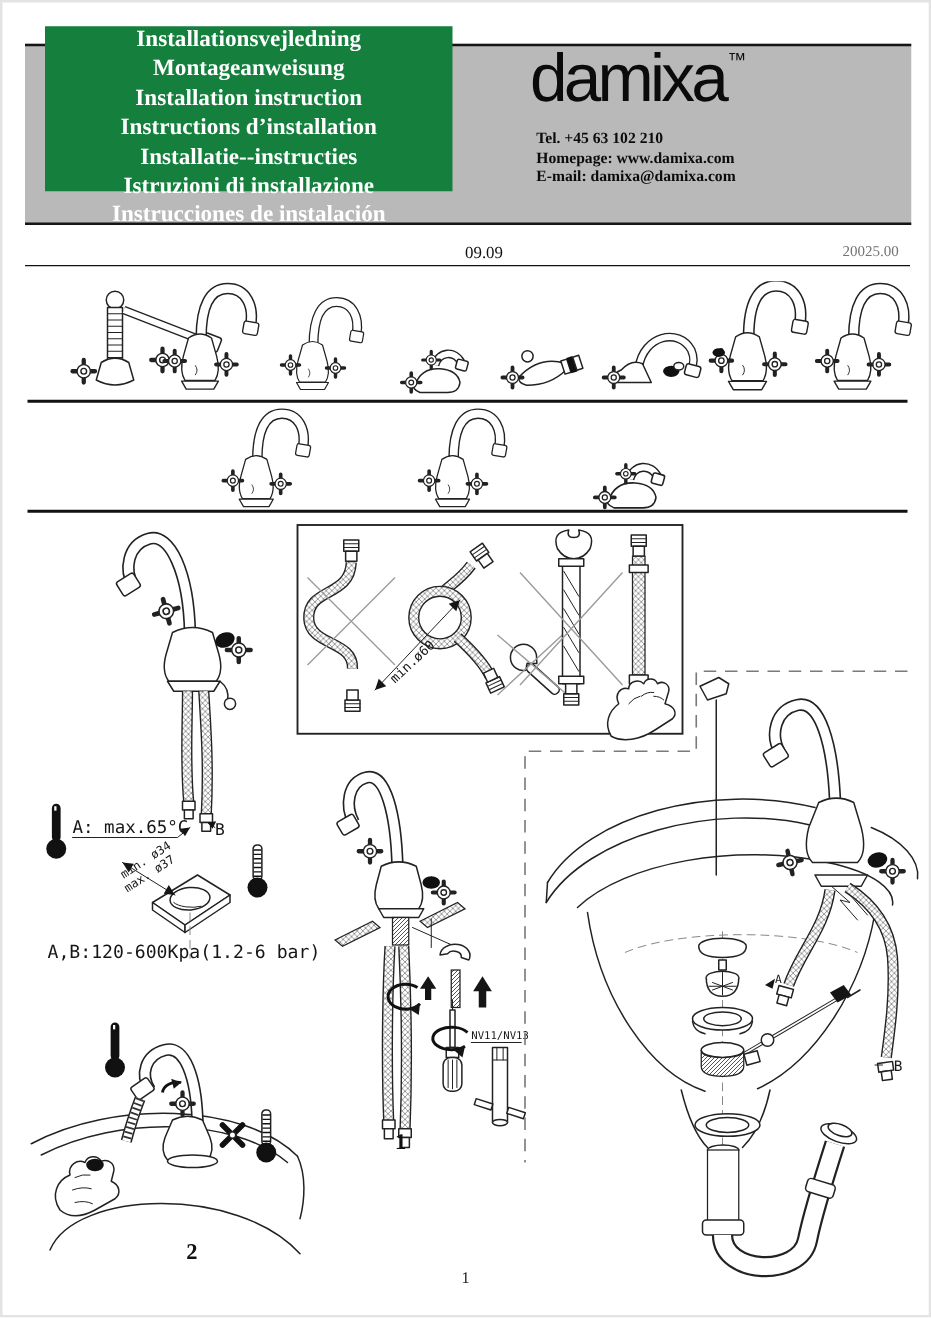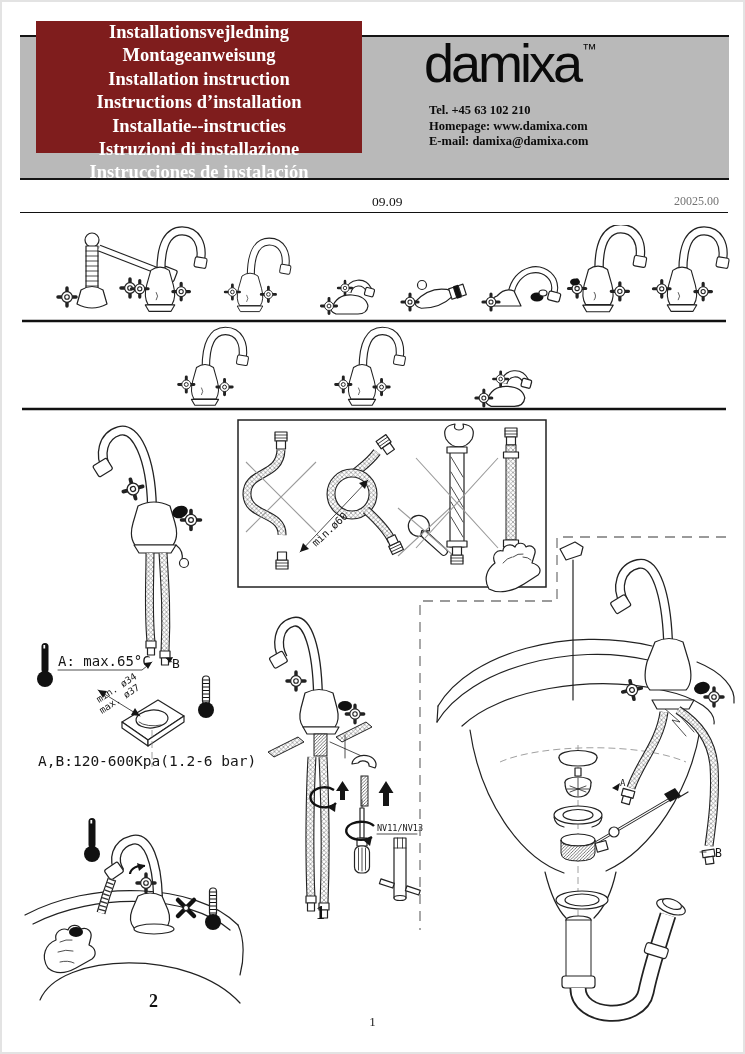--- a/index.html
+++ b/index.html
@@ -1,20 +1,20 @@
 <!DOCTYPE html>
 <html><head>
 <meta charset="utf-8">
 <style>
   html,body{margin:0;padding:0;background:#fff}
   .page{position:relative;width:745px;height:1054px;background:#fff;overflow:hidden;
         font-family:"Liberation Serif",serif;box-shadow:inset 0 0 0 2px #e3e3e3}
   .grayband{position:absolute;left:20px;top:35px;width:709px;height:141px;background:#b9b9b9;
         border-top:2px solid #151515;border-bottom:2px solid #151515}
-  .langbox{position:absolute;left:36px;top:21px;width:326px;height:132px;background:#7f1d1d;
+  .langbox{position:absolute;left:36px;top:21px;width:326px;height:132px;background:#15803d;
         display:flex;flex-direction:column;justify-content:flex-start;align-items:center}
   .langbox div{color:#fff;font-weight:bold;font-size:18.5px;line-height:23.4px;white-space:nowrap}
   .brand{position:absolute;left:424px;top:36px;font-family:"Liberation Sans",sans-serif;
         font-weight:normal;font-size:54px;letter-spacing:-3px;color:#0b0b0b;line-height:1}
   .brand .tm{font-size:15px;letter-spacing:0;vertical-align:28px;margin-left:2px}
   .addr{position:absolute;left:429px;top:103px;font-weight:bold;font-size:12.5px;line-height:15.5px;color:#0b0b0b}
   .rev{position:absolute;left:372px;top:194px;font-size:13.5px;color:#111}
   .docnum{position:absolute;right:26px;top:194px;font-size:12px;color:#737373}
   .ruletop{position:absolute;left:20px;top:212px;width:708px;border-top:1.6px solid #111}
   .pagenum{position:absolute;left:0;top:1014px;width:745px;text-align:center;font-size:13px;color:#222}

